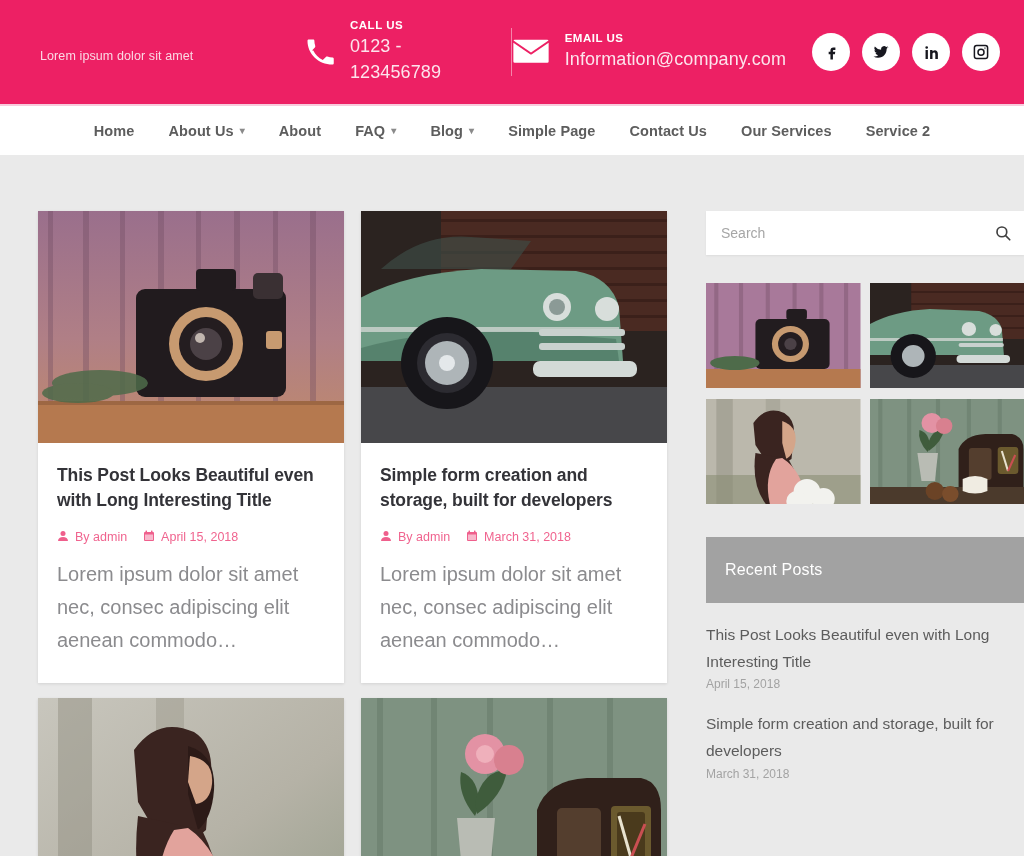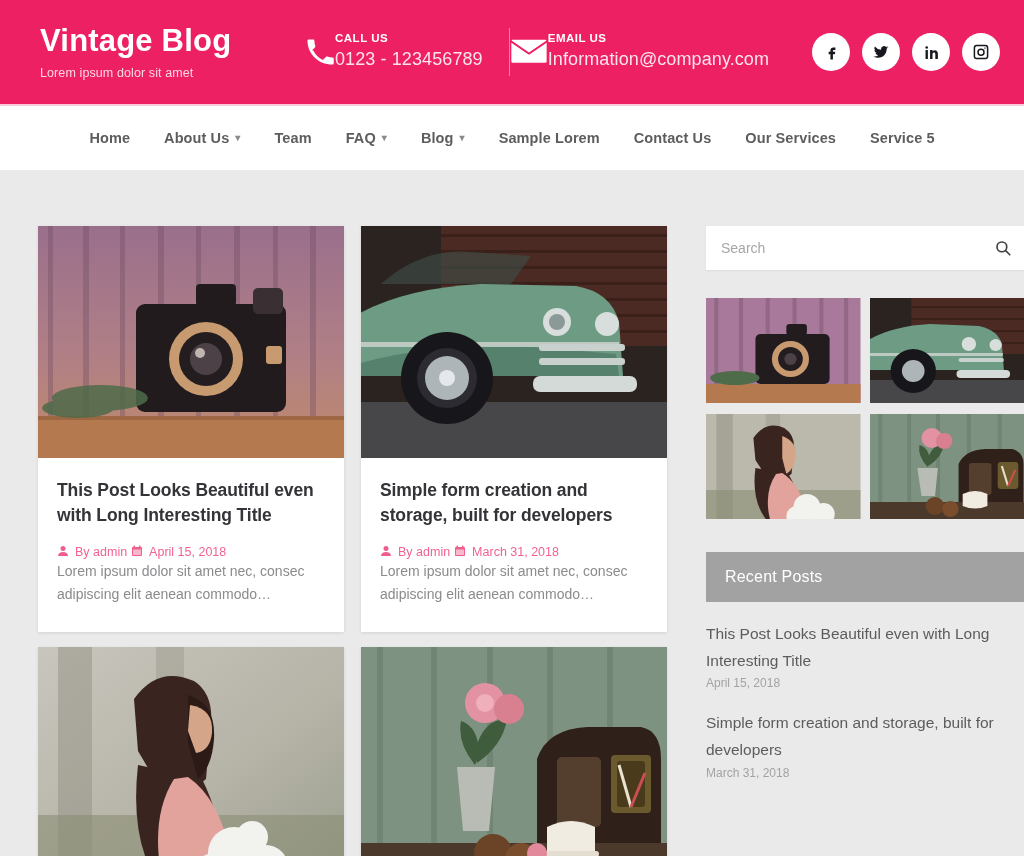--- a/index.html
+++ b/index.html
@@ -33,20 +33,21 @@
     color: #fbd8e4;
     font-size: 12.5px;
     margin-top: 8px;
     letter-spacing: .1px;
   }
 
   .contact-group { display: flex; align-items: center; }
   .contact {
     display: flex;
     align-items: center;
+    gap: 15px;
     padding-right: 26px;
   }
   .divider {
     width: 1px;
     height: 48px;
     background: rgba(255,255,255,.45);
   }
   .c-icon { color:#fff; display:flex; align-items:center; }
   .c-label {
     color: #ffffff;
@@ -72,21 +73,21 @@
     width: 38px; height: 38px;
     border-radius: 50%;
     background: #ffffff;
     display: flex; align-items: center; justify-content: center;
     color: #1b1b23;
     cursor: pointer;
   }
 
   
   .navbar {
-    height: 66px;
+    height: 51px;
     background: #ffffff;
     border-top: 2px solid #f8cbdc;
     display: flex;
     align-items: center;
     justify-content: center;
     gap: 0;
   }
   .nav-item {
     font-size: 14.5px;
     font-weight: bold;
@@ -126,28 +127,29 @@
   .card-title {
     font-size: 17.5px;
     font-weight: bold;
     color: #333338;
     line-height: 1.42;
     letter-spacing: -.1px;
   }
   .card-meta {
     display: flex;
     align-items: center;
-    gap: 4px;
+    gap: 16px;
     margin-top: 17px;
     font-size: 12.5px;
     color: #f0648f;
   }
   .meta-chip { display:flex; align-items:center; gap:6px; cursor:pointer; }
   .card-excerpt {
-    font-size: 14px;
+    margin-top: 13px;
+    font-size: 20px;
     color: #8b8b8e;
     line-height: 1.65;
   }
 
   
   .sidebar { width: 318px; }
   .searchbox {
     position: relative;
     background: #ffffff;
     height: 44px;
@@ -180,21 +182,21 @@
     grid-template-columns: 1fr 1fr;
     gap: 11px 9px;
   }
   .thumb { width: 100%; height: 105px; display:block; cursor:pointer; }
 
   .widget { margin-top: 33px; }
   .widget-head {
     background: #a2a2a2;
     color: #ffffff;
     font-size: 16px;
-    padding: 16px 19px;
+    padding: 24px 19px;
     letter-spacing: .2px;
   }
   .rp { padding-top: 18px; }
   .rp-item { margin-bottom: 19px; }
   .rp-title {
     font-size: 15.5px;
     color: #5c5c5c;
     line-height: 1.75;
     cursor: pointer;
   }
@@ -203,21 +205,20 @@
     color: #a3a3a3;
     margin-top: 2px;
   }
 </style>
 </head>
 <body>
 
 <div class="topbar">
 
   <div class="brand">
-    <div class="brand-title">Vintage Blog</div>
     <div class="brand-tag">Lorem ipsum dolor sit amet</div>
   </div>
 
   <div class="contact-group">
     <div class="contact">
       <span class="c-icon">
         <svg width="30" height="30" viewBox="0 0 24 24" fill="#ffffff">
           <path d="M6.6 10.8c1.7 3.4 4.2 5.9 7.6 7.6l2.5-2.5c.3-.3.8-.4 1.2-.3 1.3.4 2.7.7 4.1.7.6 0 1 .5 1 1V21c0 .6-.4 1-1 1C10.5 22 2 13.5 2 3c0-.6.5-1 1-1h3.5c.6 0 1 .4 1 1 0 1.4.2 2.8.7 4.1.1.4 0 .9-.3 1.2l-2.3 2.5z"></path>
         </svg>
       </span>
@@ -271,41 +272,41 @@
 
 <nav class="navbar">
   <div class="nav-item">
     <span>Home</span>
   </div>
   <div class="nav-item">
     <span>About Us</span>
     <span class="caret">▾</span>
   </div>
   <div class="nav-item">
-    <span>Team</span>
+    <span>About</span>
   </div>
   <div class="nav-item">
     <span>FAQ</span>
     <span class="caret">▾</span>
   </div>
   <div class="nav-item">
     <span>Blog</span>
     <span class="caret">▾</span>
   </div>
   <div class="nav-item">
-    <span>Sample Lorem</span>
+    <span>Simple Page</span>
   </div>
   <div class="nav-item">
     <span>Contact Us</span>
   </div>
   <div class="nav-item">
     <span>Our Services</span>
   </div>
   <div class="nav-item">
-    <span>Service 5</span>
+    <span>Service 2</span>
   </div>
 </nav>
 
 <div class="page">
 
   <main class="posts">
 
     <article class="card">
       <svg class="card-thumb" viewBox="0 0 306 232" preserveAspectRatio="none">
         <defs>

